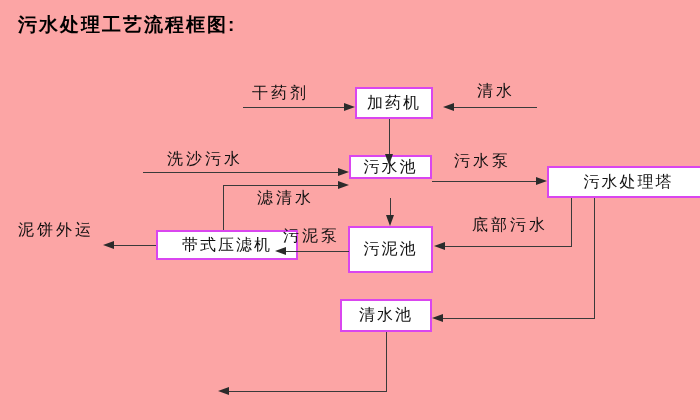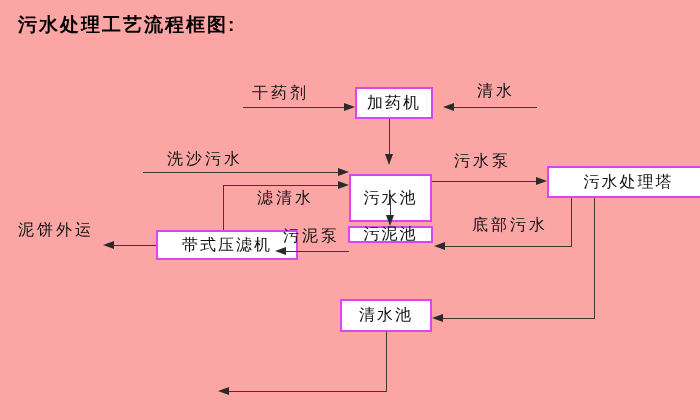--- a/index.html
+++ b/index.html
@@ -36,25 +36,25 @@
 </style>
 </head>
 <body>
 
 <div id="canvas">
 
   <div class="title">污水处理工艺流程框图:</div>
 
   <div class="box" style="left:355px;top:87px;width:78px;height:32px;">加药机</div>
 
-  <div class="box" style="left:349px;top:174px;width:83px;height:48px;">污水池</div>
+  <div class="box" style="left:349px;top:155px;width:83px;height:24px;">污水池</div>
 
   <div class="box" style="left:547px;top:166px;width:163px;height:32px;">污水处理塔</div>
 
-  <div class="box" style="left:348px;top:226px;width:85px;height:17px;">污泥池</div>
+  <div class="box" style="left:348px;top:226px;width:85px;height:47px;">污泥池</div>
 
   <div class="box" style="left:156px;top:230px;width:142px;height:30px;">带式压滤机</div>
 
   <div class="box" style="left:340px;top:299px;width:92px;height:33px;">清水池</div>
 
   <div class="hline" style="left:243px;top:107px;width:101px;"></div>
   <div class="arr r" style="left:344px;top:103px;"></div>
   <div class="elabel" style="left:252px;top:84px;">干药剂</div>
 
   <div class="hline" style="left:454px;top:107px;width:83px;"></div>

